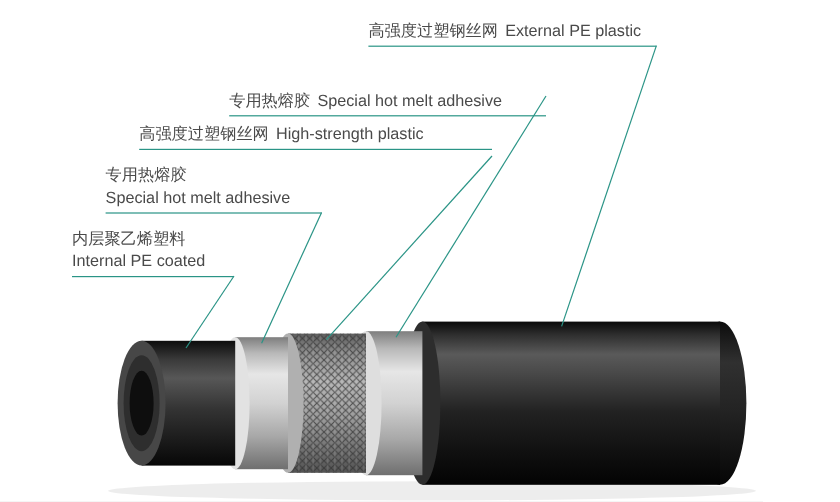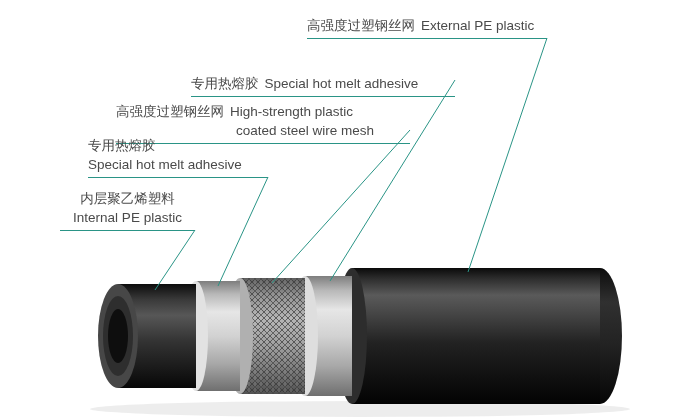--- a/index.html
+++ b/index.html
@@ -125,26 +125,25 @@
   <div class="lbl" style="left:307px; top:16px; width:240px;">
     <span>高强度过塑钢丝网</span><span class="en">External PE plastic</span>
   </div>
 
   <div class="lbl" style="left:191px; top:74px; width:264px;">
     <span>专用热熔胶</span><span class="en">Special hot melt adhesive</span>
   </div>
 
   <div class="lbl" style="left:116px; top:102px; width:294px;">
     <span>高强度过塑钢丝网</span><span class="en">High-strength plastic</span>
-    <span class="line2 indent">coated steel wire mesh</span>
   </div>
 
   <div class="lbl" style="left:88px; top:136px; width:180px;">
     <span>专用热熔胶</span>
     <span class="line2">Special hot melt adhesive</span>
   </div>
 
-  <div class="lbl" style="left:60px; top:189px; width:135px;text-align:center;">
+  <div class="lbl" style="left:60px; top:189px; width:135px;">
     <span>内层聚乙烯塑料</span>
-    <span class="line2">Internal PE plastic</span>
+    <span class="line2">Internal PE coated</span>
   </div>
 
 </div>
 
 </body></html>

